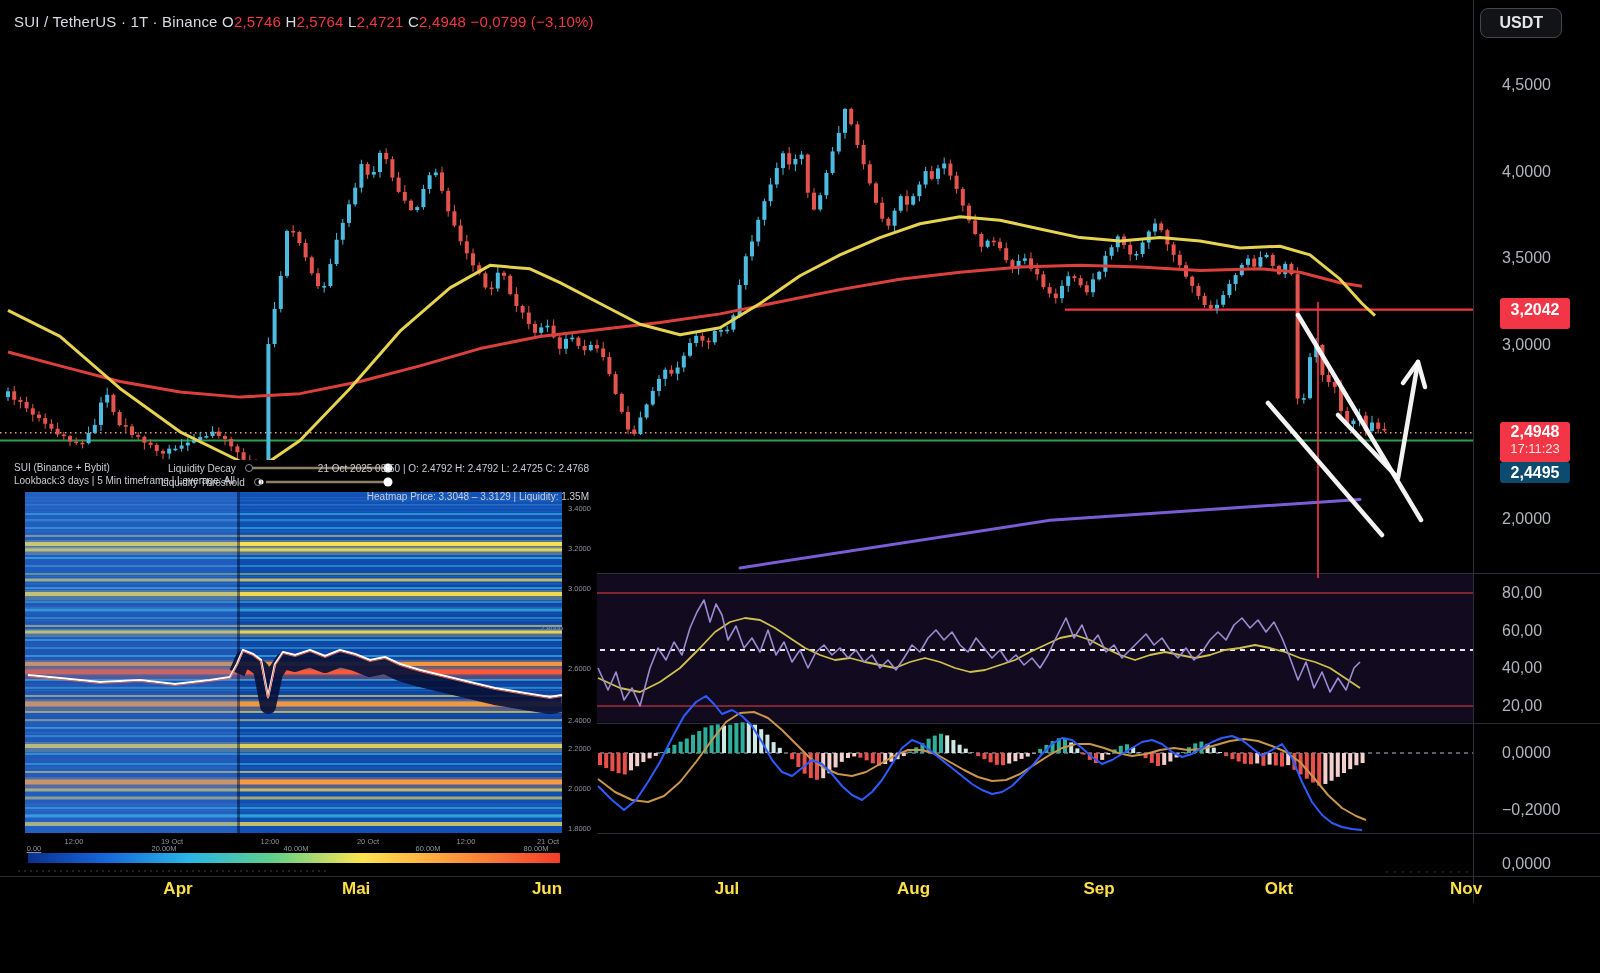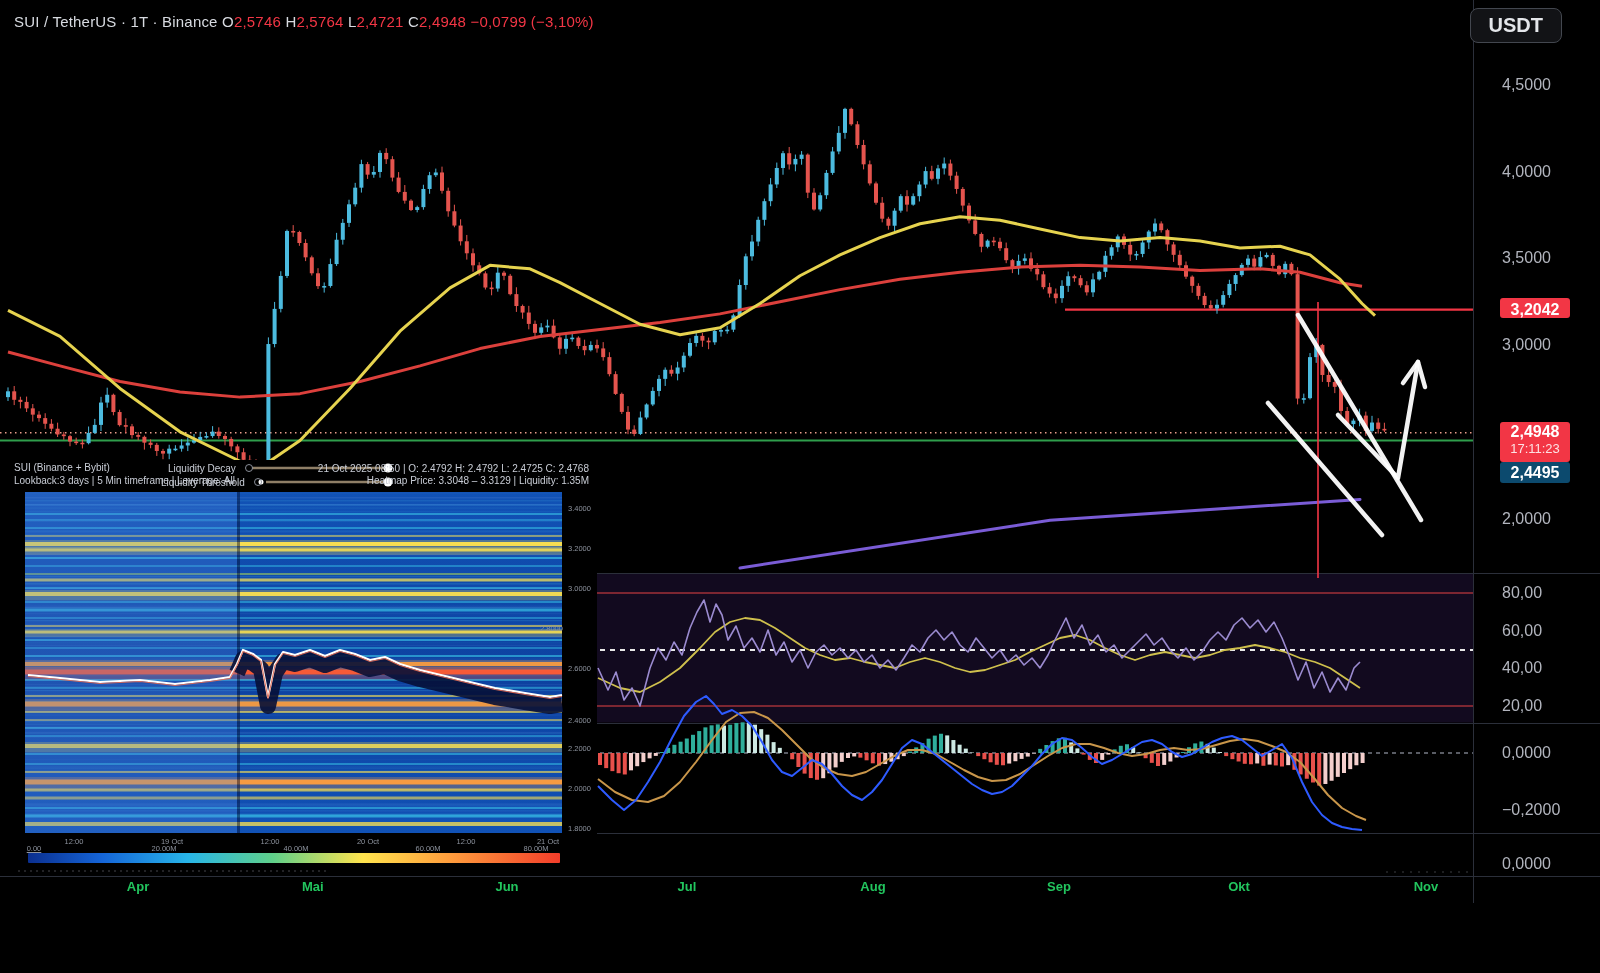--- a/index.html
+++ b/index.html
@@ -4,23 +4,23 @@
 <style>
   html,body{margin:0;padding:0;background:#000;width:1600px;height:973px;overflow:hidden;
     font-family:"Liberation Sans",sans-serif;-webkit-font-smoothing:antialiased;}
   #root{position:relative;width:1600px;height:973px;background:#000;}
   .abs{position:absolute;}
   #gfx{position:absolute;left:0;top:0;z-index:1;}
   #hdr{left:14px;top:13px;z-index:6;font-size:15px;color:#d8dbe1;letter-spacing:.2px;white-space:nowrap;}
   #hdr .red{color:#f23645;}
   #hdr .pair{}
   #usdt{right:38px;top:8px;z-index:6;border:1.5px solid #43474f;border-radius:8px;
-    background:#121316;color:#e4e6ea;font-size:20px;font-weight:600;padding:5px 18px;cursor:pointer;}
+    background:#121316;color:#e4e6ea;font-size:16px;font-weight:600;padding:5px 18px;cursor:pointer;}
   .ticklab{z-index:3;color:#b2b5be;font-size:16px;white-space:nowrap;}
-  .month{z-index:3;color:#22c55e;font-size:13px;font-weight:600;}
+  .month{z-index:3;color:#fde047;font-size:17px;font-weight:600;margin-left:40px;}
   .badge{z-index:4;left:1500px;width:70px;border-radius:3px;text-align:center;
     font-size:16px;font-weight:600;color:#fff;}
   .badge.red{background:#f23645;}
   .badge.green{background:#0c4a6e;}
   .badge .sub{display:block;font-size:13px;font-weight:400;color:rgba(255,255,255,.85);margin-top:-2px;}
   #overlay{left:0;top:460px;width:597px;height:408px;background:#000;z-index:5;}
   #overlay .t{position:absolute;color:#c9cdd6;font-size:10px;white-space:nowrap;}
   #overlay .t2{position:absolute;color:#8e949f;font-size:7.5px;white-space:nowrap;}
   #cbar{position:absolute;left:28px;top:393px;width:532px;height:10px;border-radius:1px;
     background:linear-gradient(90deg,#0b2f8f 0%,#1565d8 14%,#28b5e8 30%,#5fd08a 46%,#ffe34d 63%,#ff9e3d 79%,#f23d2a 100%);}
@@ -656,21 +656,21 @@
       <div class="abs ticklab" style="left: 1502px; top: 801px;">−0,2000</div>
       <div class="abs ticklab" style="left: 1502px; top: 855px;">0,0000</div>
       <div class="abs month" style="left: 122px; top: 879px; width: 32px; text-align: center;">Apr</div>
       <div class="abs month" style="left: 302px; top: 879px; width: 32px; text-align: left;">Mai</div>
       <div class="abs month" style="left: 491px; top: 879px; width: 32px; text-align: center;">Jun</div>
       <div class="abs month" style="left: 671px; top: 879px; width: 32px; text-align: center;">Jul</div>
       <div class="abs month" style="left: 857px; top: 879px; width: 32px; text-align: center;">Aug</div>
       <div class="abs month" style="left: 1043px; top: 879px; width: 32px; text-align: center;">Sep</div>
       <div class="abs month" style="left: 1223px; top: 879px; width: 32px; text-align: center;">Okt</div>
       <div class="abs month" style="left: 1410px; top: 879px; width: 32px; text-align: center;">Nov</div>
-      <div class="abs badge red" style="top: 298px; height: 20px; line-height: 24px;"><span>3,2042</span></div>
+      <div class="abs badge red" style="top: 298px; height: 31px; line-height: 24px;"><span>3,2042</span></div>
       <div class="abs badge red" style="top: 422px; height: 40px; line-height: 19px;"><span>2,4948</span><span class="sub">17:11:23</span></div>
       <div class="abs badge green" style="top: 462px; height: 21px; line-height: 21px;"><span>2,4495</span></div>
     </div>
 
   <div id="overlay" class="abs">
     <svg id="ogfx" width="597" height="408" style="position:absolute;left:0;top:0">
         <defs>
           <linearGradient id="hmbg" x1="0" y1="0" x2="0" y2="1">
             <stop offset="0%" stop-color="#1152b6"></stop>
             <stop offset="55%" stop-color="#0d41a0"></stop>
@@ -825,21 +825,21 @@
         <line x1="266" y1="22" x2="388" y2="22" stroke="#8f7f67" stroke-width="2.4"></line>
         <circle cx="388" cy="22" r="4.5" fill="#fff"></circle>
         <circle cx="261" cy="22" r="2.5" fill="#fff"></circle>
         <circle cx="258" cy="22" r="3.5" fill="none" stroke="#8a8f99" stroke-width="1"></circle>
       </svg>
     <div class="t" style="left:14px;top:2px;">SUI (Binance + Bybit)</div>
     <div class="t" style="left:14px;top:15px;">Lookback:3 days | 5 Min timeframe | Leverage: All</div>
     <div class="t" style="left:168px;top:3px;">Liquidity Decay</div>
     <div class="t" style="left:161px;top:17px;">Liquidity Threshold</div>
     <div class="t" style="right:8px;top:3px;">21 Oct 2025 08:50 | O: 2.4792 H: 2.4792 L: 2.4725 C: 2.4768</div>
-    <div class="t" style="right:8px;top:15px;padding-left:28px;">Heatmap Price: 3.3048 – 3.3129 | Liquidity: 1.35M</div>
+    <div class="t" style="right:8px;top:31px;padding-left:28px;">Heatmap Price: 3.3048 – 3.3129 | Liquidity: 1.35M</div>
     <div id="cbar"></div>
   <div class="t2" style="left: 568px; top: 44px;">3.4000</div>
       <div class="t2" style="left: 568px; top: 84px;">3.2000</div>
       <div class="t2" style="left: 568px; top: 124px;">3.0000</div>
       <div class="t2" style="left: 540px; top: 164px;">2.8000</div>
       <div class="t2" style="left: 568px; top: 204px;">2.6000</div>
       <div class="t2" style="left: 568px; top: 256px;">2.4000</div>
       <div class="t2" style="left: 568px; top: 284px;">2.2000</div>
       <div class="t2" style="left: 568px; top: 324px;">2.0000</div>
       <div class="t2" style="left: 568px; top: 364px;">1.8000</div>

